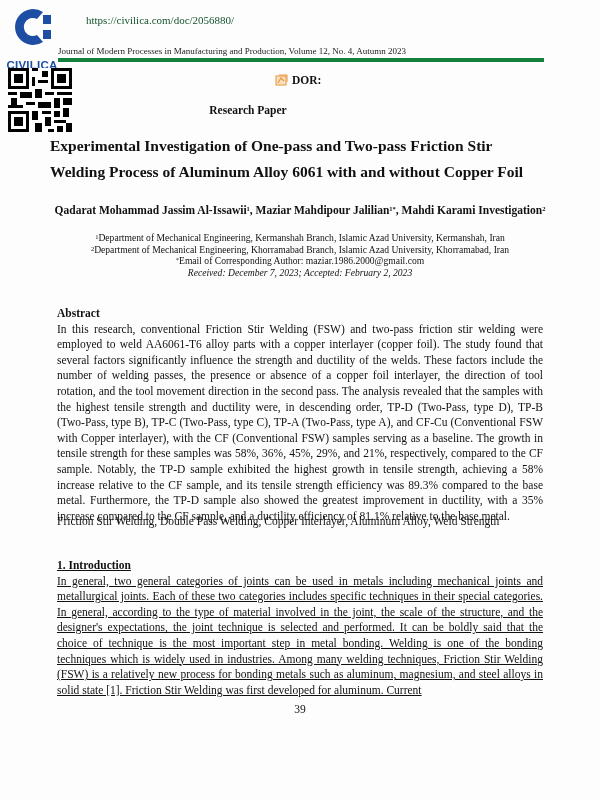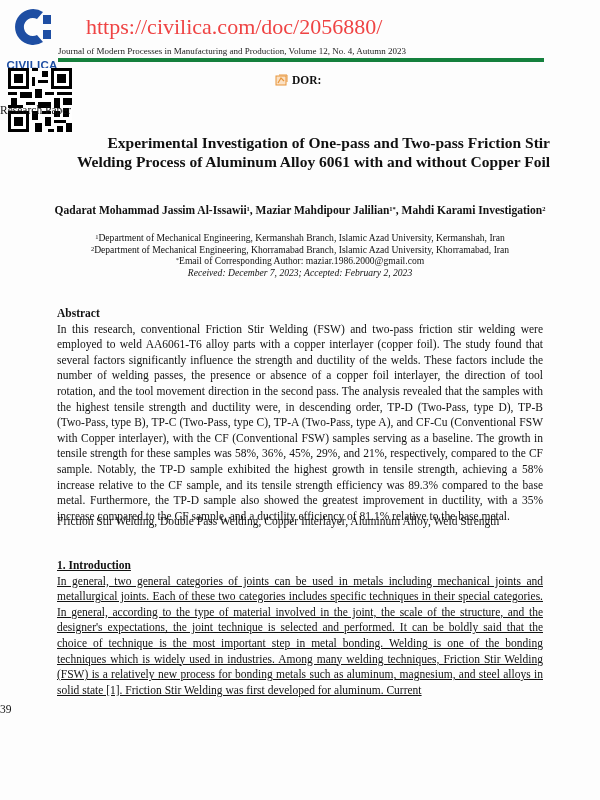--- a/index.html
+++ b/index.html
@@ -7,53 +7,53 @@
     width: 600px; height: 800px; background: #fdfdfd; position: relative;
     overflow: hidden; font-family: "Liberation Serif", serif; color: #111;
   }
   .logo { position: absolute; left: 4px; top: 6px; width: 56px; }
   .logo svg { display: block; margin: 0 auto; }
   .logo-text {
     font-family: "Liberation Sans", sans-serif; font-weight: bold; font-size: 11.5px;
     color: #1e4ea3; text-align: center; letter-spacing: 0.2px; margin-top: 11px;
   }
   .url {
-    position: absolute; left: 86px; top: 14px; font-size: 22px; color: #ef4444; text-align: center;
+    position: absolute; left: 86px; top: 14px; font-size: 11px; color: #14532d; text-align: center;
   }
   .journal {
     position: absolute; left: 58px; top: 46px; font-size: 9px; color: #222;
     width: 486px; border-bottom: 4px solid #15803d; padding-bottom: 2px;
   }
   .qr { position: absolute; left: 8px; top: 68px; width: 64px; height: 64px; }
   .dor {
     position: absolute; left: 275px; top: 74px; font-size: 11.5px; font-weight: bold;
     display: flex; align-items: center; gap: 4px;
   }
-  .research { position: absolute; left: 0; width: 496px; top: 104px; text-align: left; font-size: 11.5px; }
+  .research { position: absolute; left: 0; width: 496px; top: 104px; text-align: center; font-size: 11.5px; font-weight: bold; }
   .title {
-    position: absolute; left: 50px; width: 500px; top: 133px; text-align: right;
-    font-weight: bold; font-size: 15.5px; line-height: 19px;
+    position: absolute; left: 50px; width: 500px; top: 133px; text-align: left;
+    font-weight: bold; font-size: 15.5px; line-height: 26px;
   }
   .authors {
     position: absolute; left: 40px; width: 520px; top: 203px; text-align: center;
     font-weight: bold; font-size: 11.5px; line-height: 14px;
   }
   .affil {
     position: absolute; left: 0; width: 600px; top: 232px; text-align: center;
     font-size: 9.6px; line-height: 11.5px;
   }
   .affil .it { font-style: italic; }
   sup { font-size: 6.5px; vertical-align: top; position: relative; top: -1px; }
   .block { position: absolute; left: 57px; width: 486px; font-size: 11.5px; line-height: 15.6px; text-align: justify; }
   .block h4 { margin: 0; font-size: 11.5px; font-weight: bold; }
   .block p { margin: 0; }
   .abstract { top: 306px; }
   .keywords { top: 514px; }
   .intro { top: 558px; text-decoration: underline; }
-  .pagenum { position: absolute; left: 0; width: 600px; top: 703px; font-size: 11.5px; }
+  .pagenum { position: absolute; left: 0; width: 600px; top: 703px; text-align: center; font-size: 11.5px; }
 </style>
 </head>
 <body>
 
 <div class="logo">
   <svg width="50" height="42" viewBox="0 0 50 42">
     <path d="M36 6 A18 18 0 1 0 36 36 L30 29 A9 9 0 1 1 30 13 Z" fill="#1e4ea3"></path>
     <rect x="36" y="9" width="8" height="9" fill="#1e4ea3"></rect>
     <rect x="36" y="24" width="8" height="9" fill="#1e4ea3"></rect>
   </svg>

